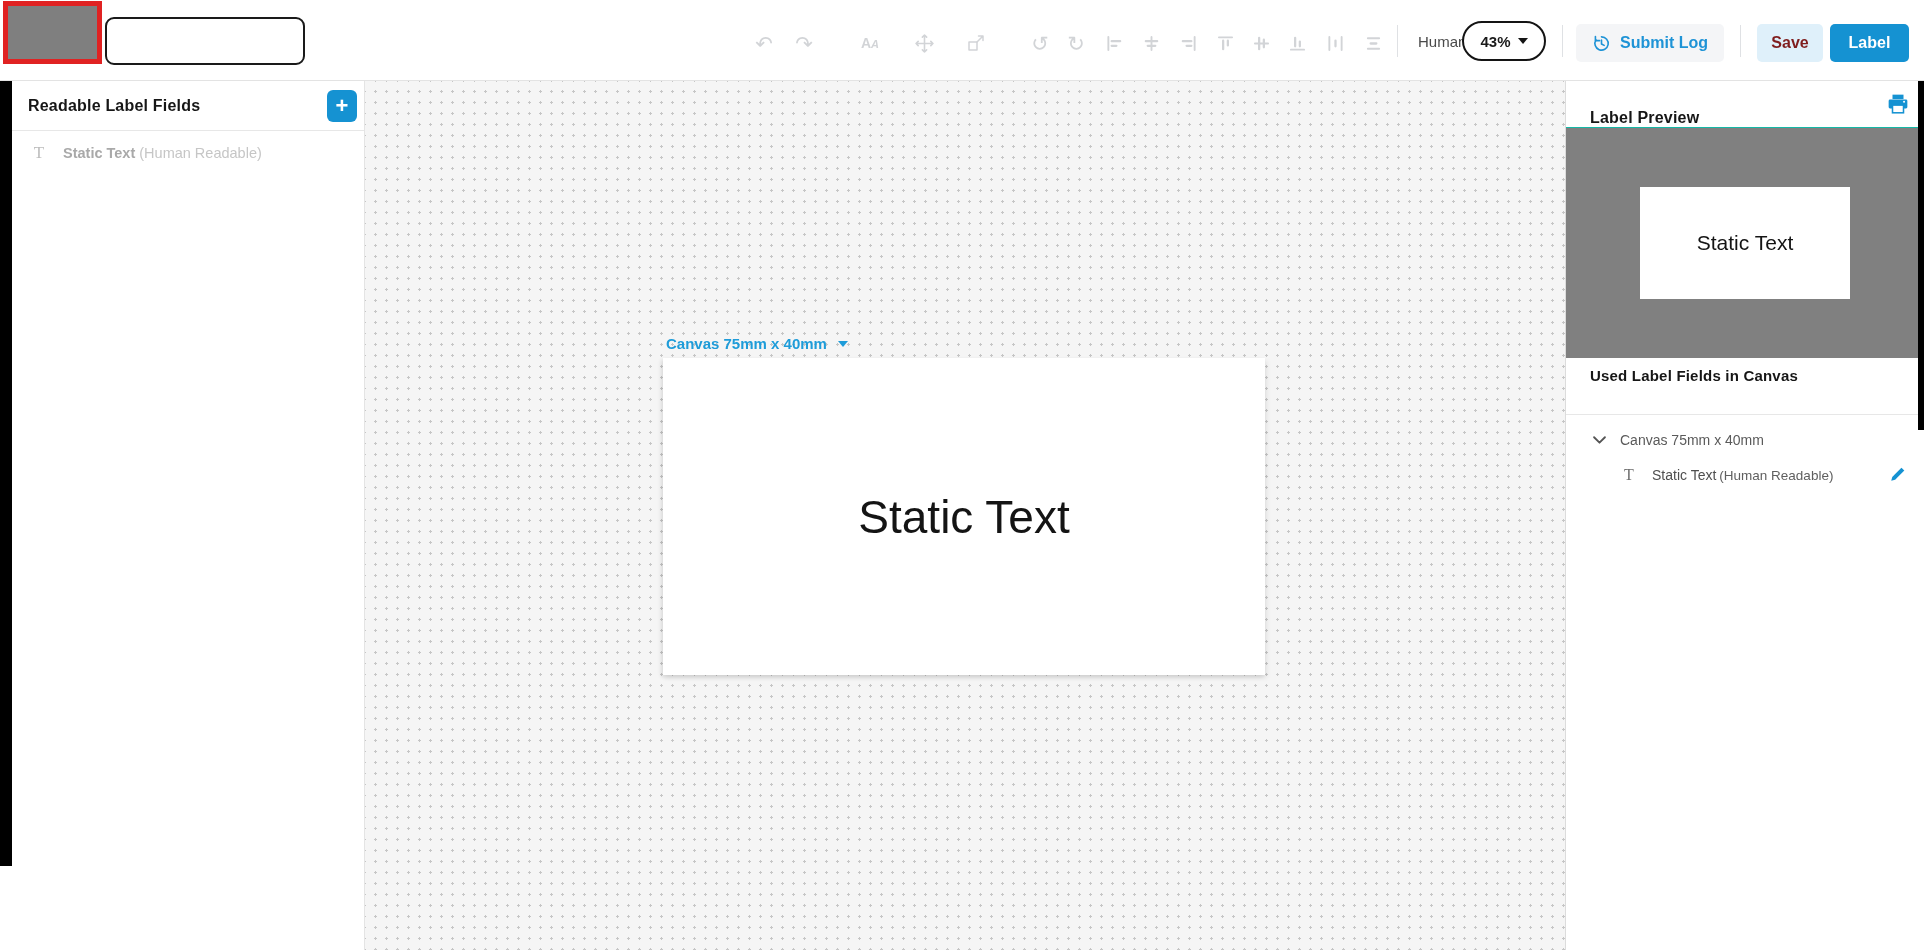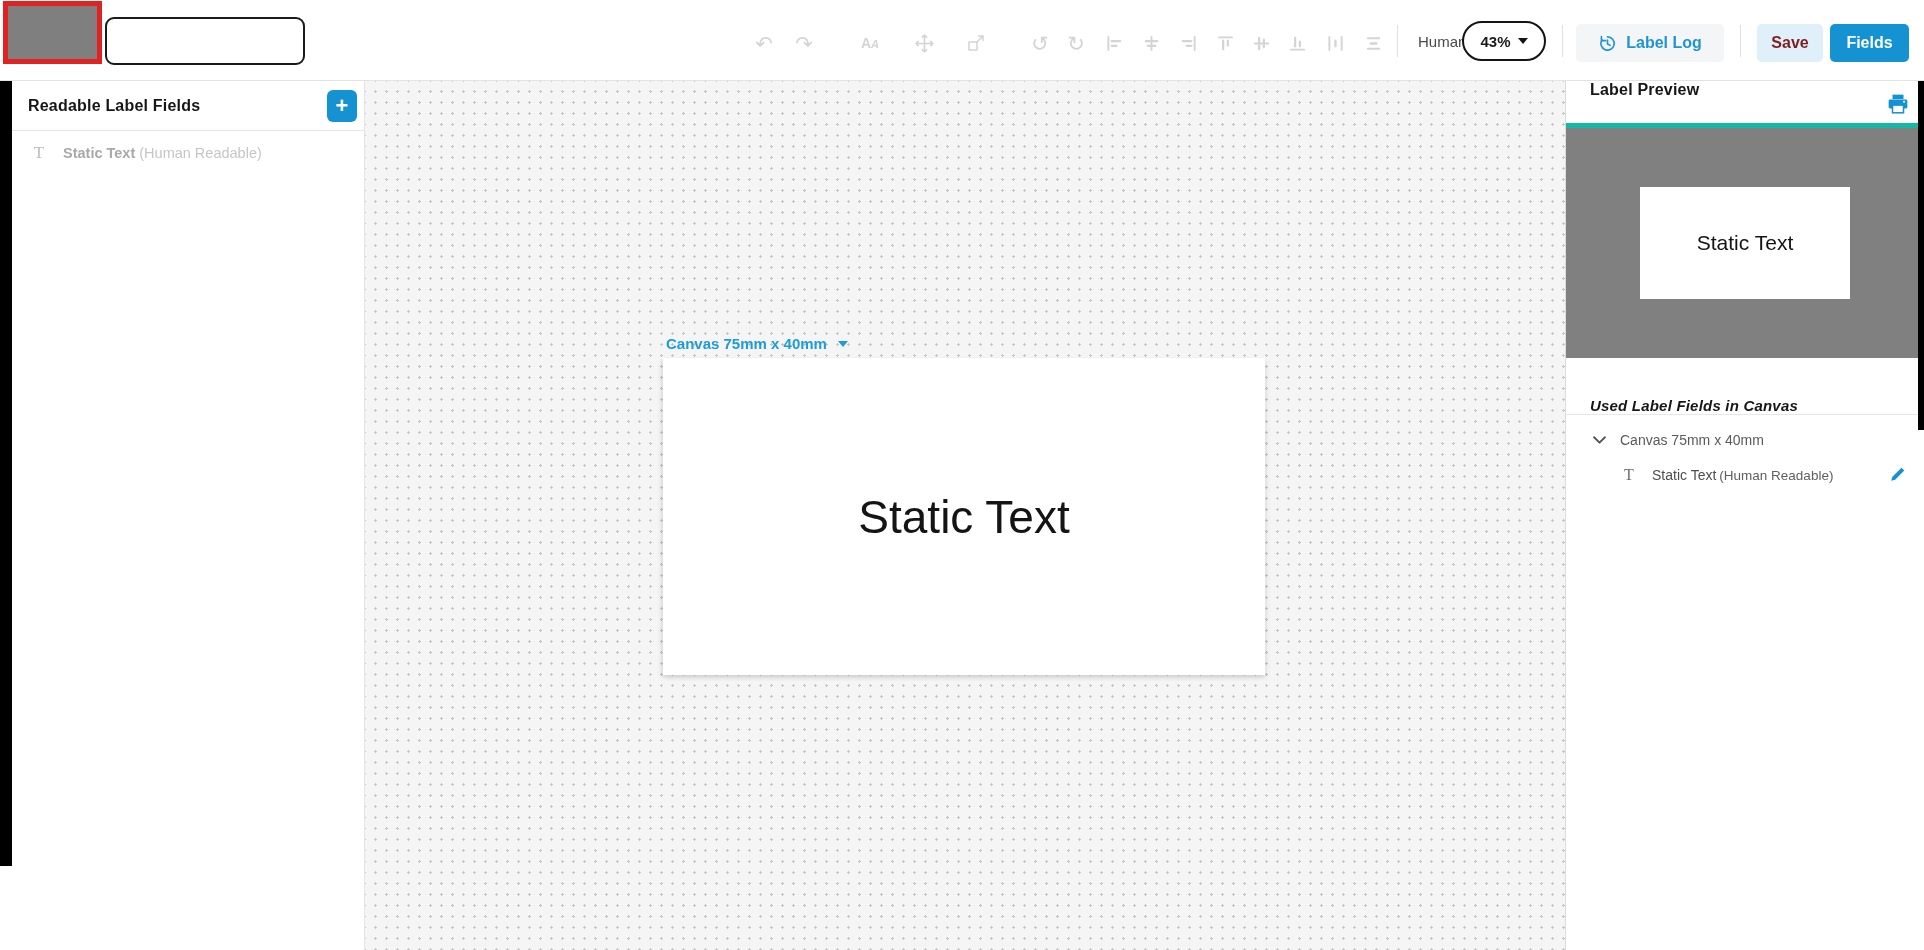--- a/index.html
+++ b/index.html
@@ -53,27 +53,27 @@
       background-size:11px 11px; background-position:5px 5px; }
   .canvas-size-label { position:absolute; left:301px; top:254px; display:flex; align-items:center; gap:11px; color:#1e9cd9; font-size:15px; font-weight:bold; cursor:pointer; }
   .canvas-size-label .caret-down { border-top-color:#1e9cd9; border-left-width:5px; border-right-width:5px; }
   .design-label { position:absolute; left:298px; top:277px; width:602px; height:317px; background:#fff;
       box-shadow:-2px 2px 4px rgba(0,0,0,0.10), 2px 3px 5px rgba(0,0,0,0.08);
       display:flex; align-items:center; justify-content:center; cursor:move; }
   .design-label-text { font-size:46px; color:#141414; }
 
   
   .right-panel { position:absolute; left:1565px; top:81px; width:359px; height:869px; background:#fff; border-left:1px solid #dcdcdc; }
-  .rp-header { position:relative; height:47px; border-bottom:5px solid #14b8a6; display:flex; align-items:flex-start; }
+  .rp-header { position:relative; height:47px; border-bottom:1px solid #14b8a6; display:flex; align-items:flex-end; }
   .rp-title { font-size:16px; font-weight:bold; color:#161616; letter-spacing:0.2px; padding-left:24px; }
   .print-btn { position:absolute; right:14px; top:12px; width:24px; height:24px; border:none; background:transparent; cursor:pointer; padding:0; }
   .preview { height:230px; background:#808080; display:flex; align-items:center; justify-content:center; }
   .preview-label { width:210px; height:112px; background:#fff; display:flex; align-items:center; justify-content:center; }
   .preview-label-text { font-size:21px; color:#141414; }
-  .used-header { height:48px; border-bottom:1px solid #e7e7e7; display:flex; align-items:flex-end; margin-top:9px;font-style:italic; }
+  .used-header { height:48px; border-bottom:1px solid #e7e7e7; display:flex; align-items:flex-start; margin-top:9px; }
   .used-title { font-size:15px; font-weight:bold; color:#161616; padding-left:24px; letter-spacing:0.2px; }
   .tree { padding-top:8px; }
   .tree-row1 { display:flex; align-items:center; gap:14px; height:34px; padding-left:27px; cursor:pointer; }
   .tree-row1-label { font-size:14px; color:#5a5a5a; }
   .tree-row2 { position:relative; display:flex; align-items:center; gap:14px; height:36px; padding-left:54px; }
   .tree-row2 .tee-icon { color:#6f6f6f; font-size:16px; }
   .tree-field-name { font-size:14px; color:#4f4f4f; }
   .tree-field-type { font-size:13.5px; color:#5f5f5f; margin-left:3px; }
   .edit-btn { position:absolute; right:16px; top:8px; width:20px; height:20px; border:none; background:transparent; cursor:pointer; padding:0; }
 </style>
@@ -166,27 +166,27 @@
     </div>
 
     <div class="vdiv" style="left:1562px"></div>
 
     <button class="btn btn-changelog">
       <svg width="19" height="19" viewBox="0 0 20 20">
         <path d="M10 3 A7 7 0 1 1 4.2 6.2"></path>
         <path d="M3.6 2.6 V7 H8"></path>
         <path d="M10 6.5 V10.5 L12.8 12"></path>
       </svg>
-      <span>Label Log</span>
+      <span>Submit Log</span>
     </button>
 
     <div class="vdiv" style="left:1740px"></div>
 
     <button class="btn btn-save">Save</button>
-    <button class="btn btn-submit">Fields</button>
+    <button class="btn btn-submit">Label</button>
   </div>
 
   <div class="left-panel">
     <div class="panel-header">
       <span class="panel-title">Readable Label Fields</span>
       <button class="add-btn">+</button>
     </div>
     <div class="field-item">
       <span class="tee-icon">T</span>
       <span>

